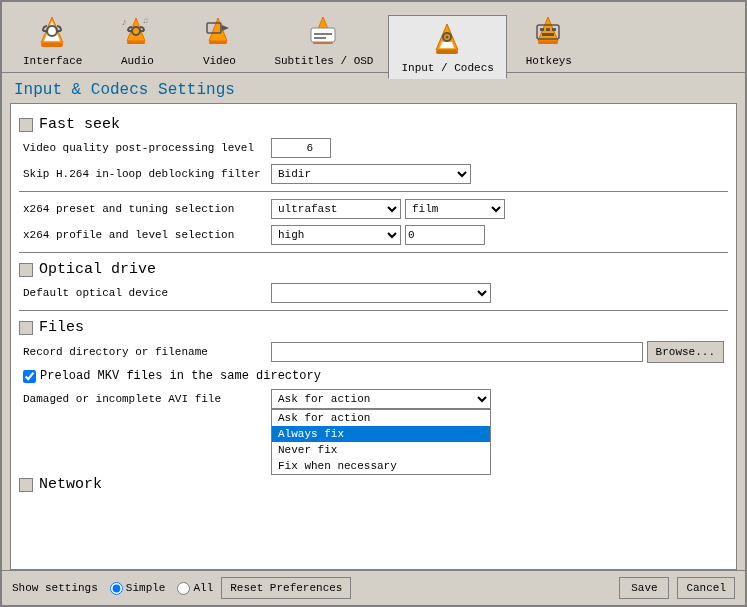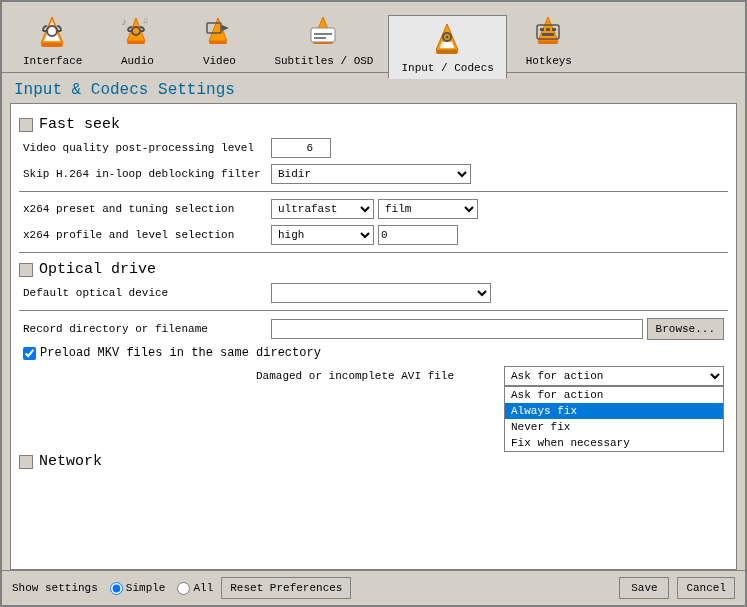--- a/index.html
+++ b/index.html
@@ -107,21 +107,20 @@
       border: 1px solid #808080;
       background: #d4d0c8;
       margin-right: 2px;
     }
 
     .row {
       display: flex;
       align-items: center;
       padding: 3px 4px;
       gap: 8px;
-      justify-content: flex-end;
     }
 
     .row-label {
       min-width: 240px;
       font-size: 11px;
       color: #000;
     }
 
     .row-control {
       flex: 1;
@@ -149,21 +148,21 @@
       font-size: 11px;
       padding: 0 2px;
       cursor: pointer;
     }
 
     .select-wide {
       width: 200px;
     }
 
     .select-medium {
-      width: 103px;
+      width: 130px;
     }
 
     .select-small {
       width: 100px;
     }
 
     .text-input {
       flex: 1;
       height: 20px;
       border: 1px solid #808080;
@@ -467,20 +466,23 @@
           <span class="row-label">Default optical device</span>
           <div class="row-control">
             <select class="select-wide" style="width:220px;">
               <option value=""></option>
             </select>
           </div>
         </div>
 
         <hr class="divider">
 
+        <div class="section-header">
+          <span>Files</span>
+        </div>
 
         <div class="row">
           <span class="row-label">Record directory or filename</span>
           <div class="row-control">
             <input type="text" class="text-input" value="" style="">
             <button class="btn">Browse...</button>
           </div>
         </div>
 
         <div class="checkbox-row">

